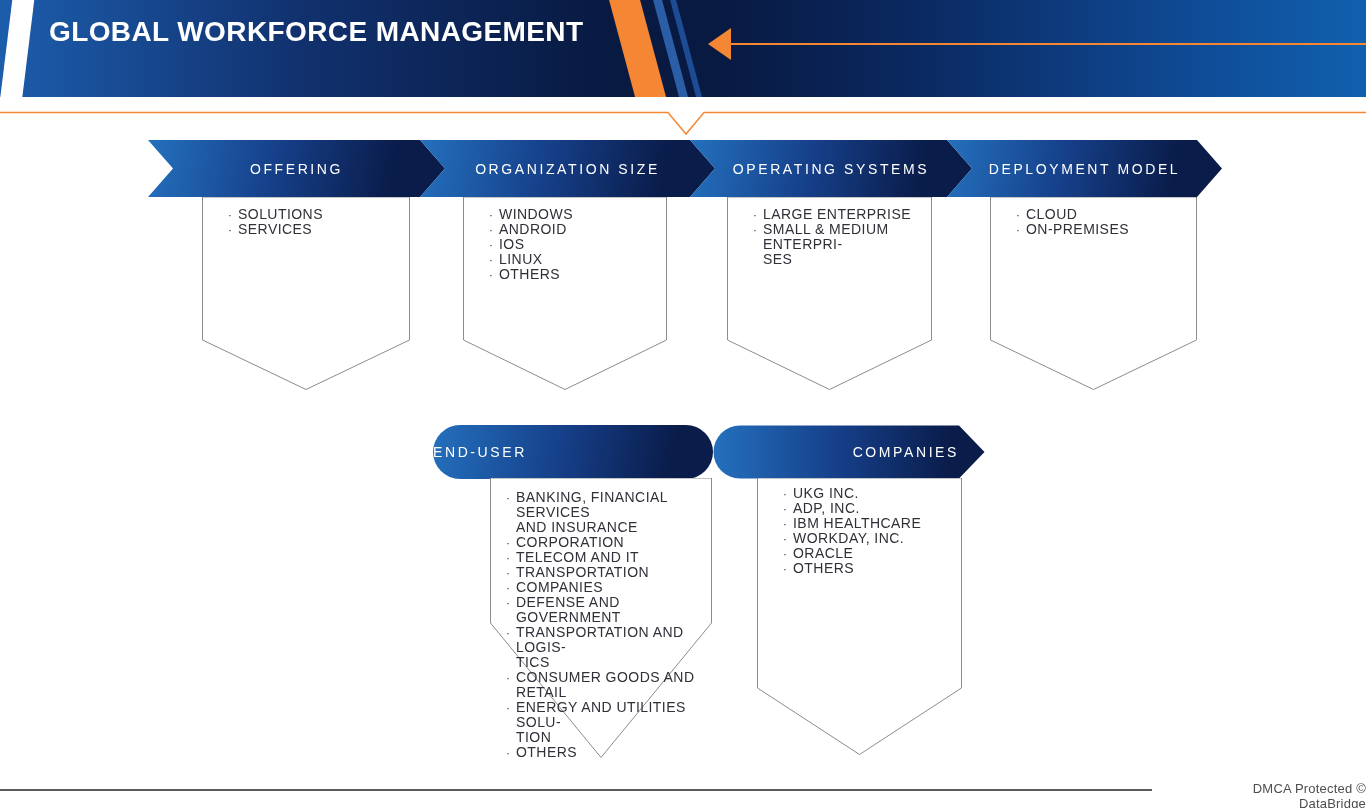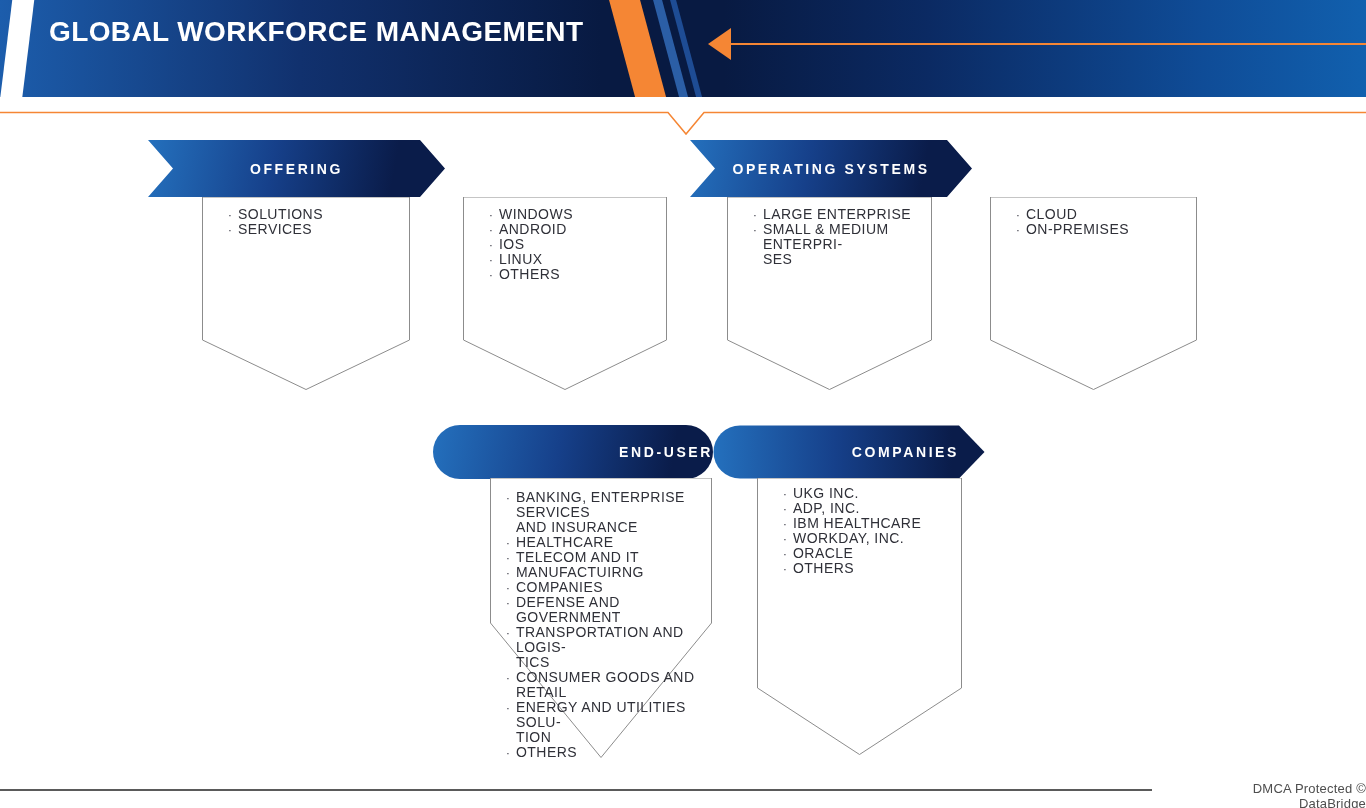--- a/index.html
+++ b/index.html
@@ -24,26 +24,26 @@
   .hdr-arrowline { position:absolute; left:730px; top:43px; width:636px; height:2px; background:#f58634; }
 
   
   .sep { position:absolute; left:0; top:104px; }
 
   
   .chev { position:absolute; top:140px; height:57px;
           background:linear-gradient(100deg,#2470bd 0%,#16408a 42%,#0a1c4a 82%);
           clip-path:polygon(0 0, calc(100% - 25px) 0, 100% 50%, calc(100% - 25px) 100%, 0 100%, 25px 50%);
           display:flex; align-items:center; justify-content:center; }
-  .chev-label, .pill-label { color:#ffffff; font-size:14px; font-weight:bold; letter-spacing:2.6px; white-space:nowrap; }
+  .chev-label, .pill-label { color:#ffffff; font-size:14px; font-weight:normal; letter-spacing:2.6px; white-space:nowrap; }
 
   
   .pill { position:absolute; top:425px; height:54px; border-radius:27px;
           background:linear-gradient(100deg,#2470bd 0%,#16408a 45%,#0a1c4a 85%);
-          display:flex; align-items:center; justify-content:flex-end; }
+          display:flex; align-items:center; justify-content:flex-start; }
   .co-banner { position:absolute; }
   .co-label-wrap { position:absolute; display:flex; align-items:center; justify-content:flex-end; }
 
   
   .panel { position:absolute; }
 
   
   .list { position:absolute; }
   .li { display:flex; align-items:flex-start; line-height:15px; margin:0; }
   .dot { width:16px; flex:0 0 16px; text-align:center; color:#4a4a55; font-size:13px; line-height:15px; }
@@ -74,22 +74,28 @@
     <div class="hdr-arrowline"></div>
   </div>
 
   <svg class="sep" width="1366" height="36">
     <path d="M 0 8.5 L 668 8.5 L 686 30 L 704 8.5 L 1366 8.5" fill="none" stroke="#f58634" stroke-width="1.5"></path>
   </svg>
 
   <div class="chev" style="left:148px; width:297px;">
     <span class="chev-label">OFFERING</span>
   </div>
+  <div class="chev" style="left:420px; width:295px;">
+    <span class="chev-label">ORGANIZATION SIZE</span>
+  </div>
   <div class="chev" style="left:690px; width:282px;">
     <span class="chev-label">OPERATING SYSTEMS</span>
+  </div>
+  <div class="chev" style="left:947px; width:275px;">
+    <span class="chev-label">DEPLOYMENT MODEL</span>
   </div>
 
   <svg class="panel" style="left:202px; top:197px;" width="208" height="194">
     <polygon points="0.5,0 207.5,0 207.5,143 104,192.5 0.5,143" fill="#ffffff" stroke="#8c8c8c" stroke-width="1"></polygon>
   </svg>
   <svg class="panel" style="left:463px; top:197px;" width="204" height="194">
     <polygon points="0.5,0 203.5,0 203.5,143 102,192.5 0.5,143" fill="#ffffff" stroke="#8c8c8c" stroke-width="1"></polygon>
   </svg>
   <svg class="panel" style="left:727px; top:197px;" width="205" height="194">
     <polygon points="0.5,0 204.5,0 204.5,143 102.5,192.5 0.5,143" fill="#ffffff" stroke="#8c8c8c" stroke-width="1"></polygon>
@@ -176,34 +182,34 @@
   <svg class="panel" style="left:490px; top:478px;" width="222" height="281">
     <polygon points="0.5,0 221.5,0 221.5,145 111,279.5 0.5,145" fill="#ffffff" stroke="#8c8c8c" stroke-width="1"></polygon>
   </svg>
   <svg class="panel" style="left:757px; top:478px;" width="205" height="278">
     <polygon points="0.5,0 204.5,0 204.5,210 102.5,276.5 0.5,210" fill="#ffffff" stroke="#8c8c8c" stroke-width="1"></polygon>
   </svg>
 
   <div class="list eu-list" style="left:490px; top:490px; width:222px;">
     <div class="li">
         <span class="dot">·</span>
-        <span class="li-text">BANKING, ENTERPRISE SERVICES
+        <span class="li-text">BANKING, FINANCIAL SERVICES
 AND INSURANCE</span>
       </div>
     <div class="li">
         <span class="dot">·</span>
-        <span class="li-text">HEALTHCARE</span>
+        <span class="li-text">CORPORATION</span>
       </div>
     <div class="li">
         <span class="dot">·</span>
         <span class="li-text">TELECOM AND IT</span>
       </div>
     <div class="li">
         <span class="dot">·</span>
-        <span class="li-text">MANUFACTUIRNG</span>
+        <span class="li-text">TRANSPORTATION</span>
       </div>
     <div class="li">
         <span class="dot">·</span>
         <span class="li-text">COMPANIES</span>
       </div>
     <div class="li">
         <span class="dot">·</span>
         <span class="li-text">DEFENSE AND GOVERNMENT</span>
       </div>
     <div class="li">

